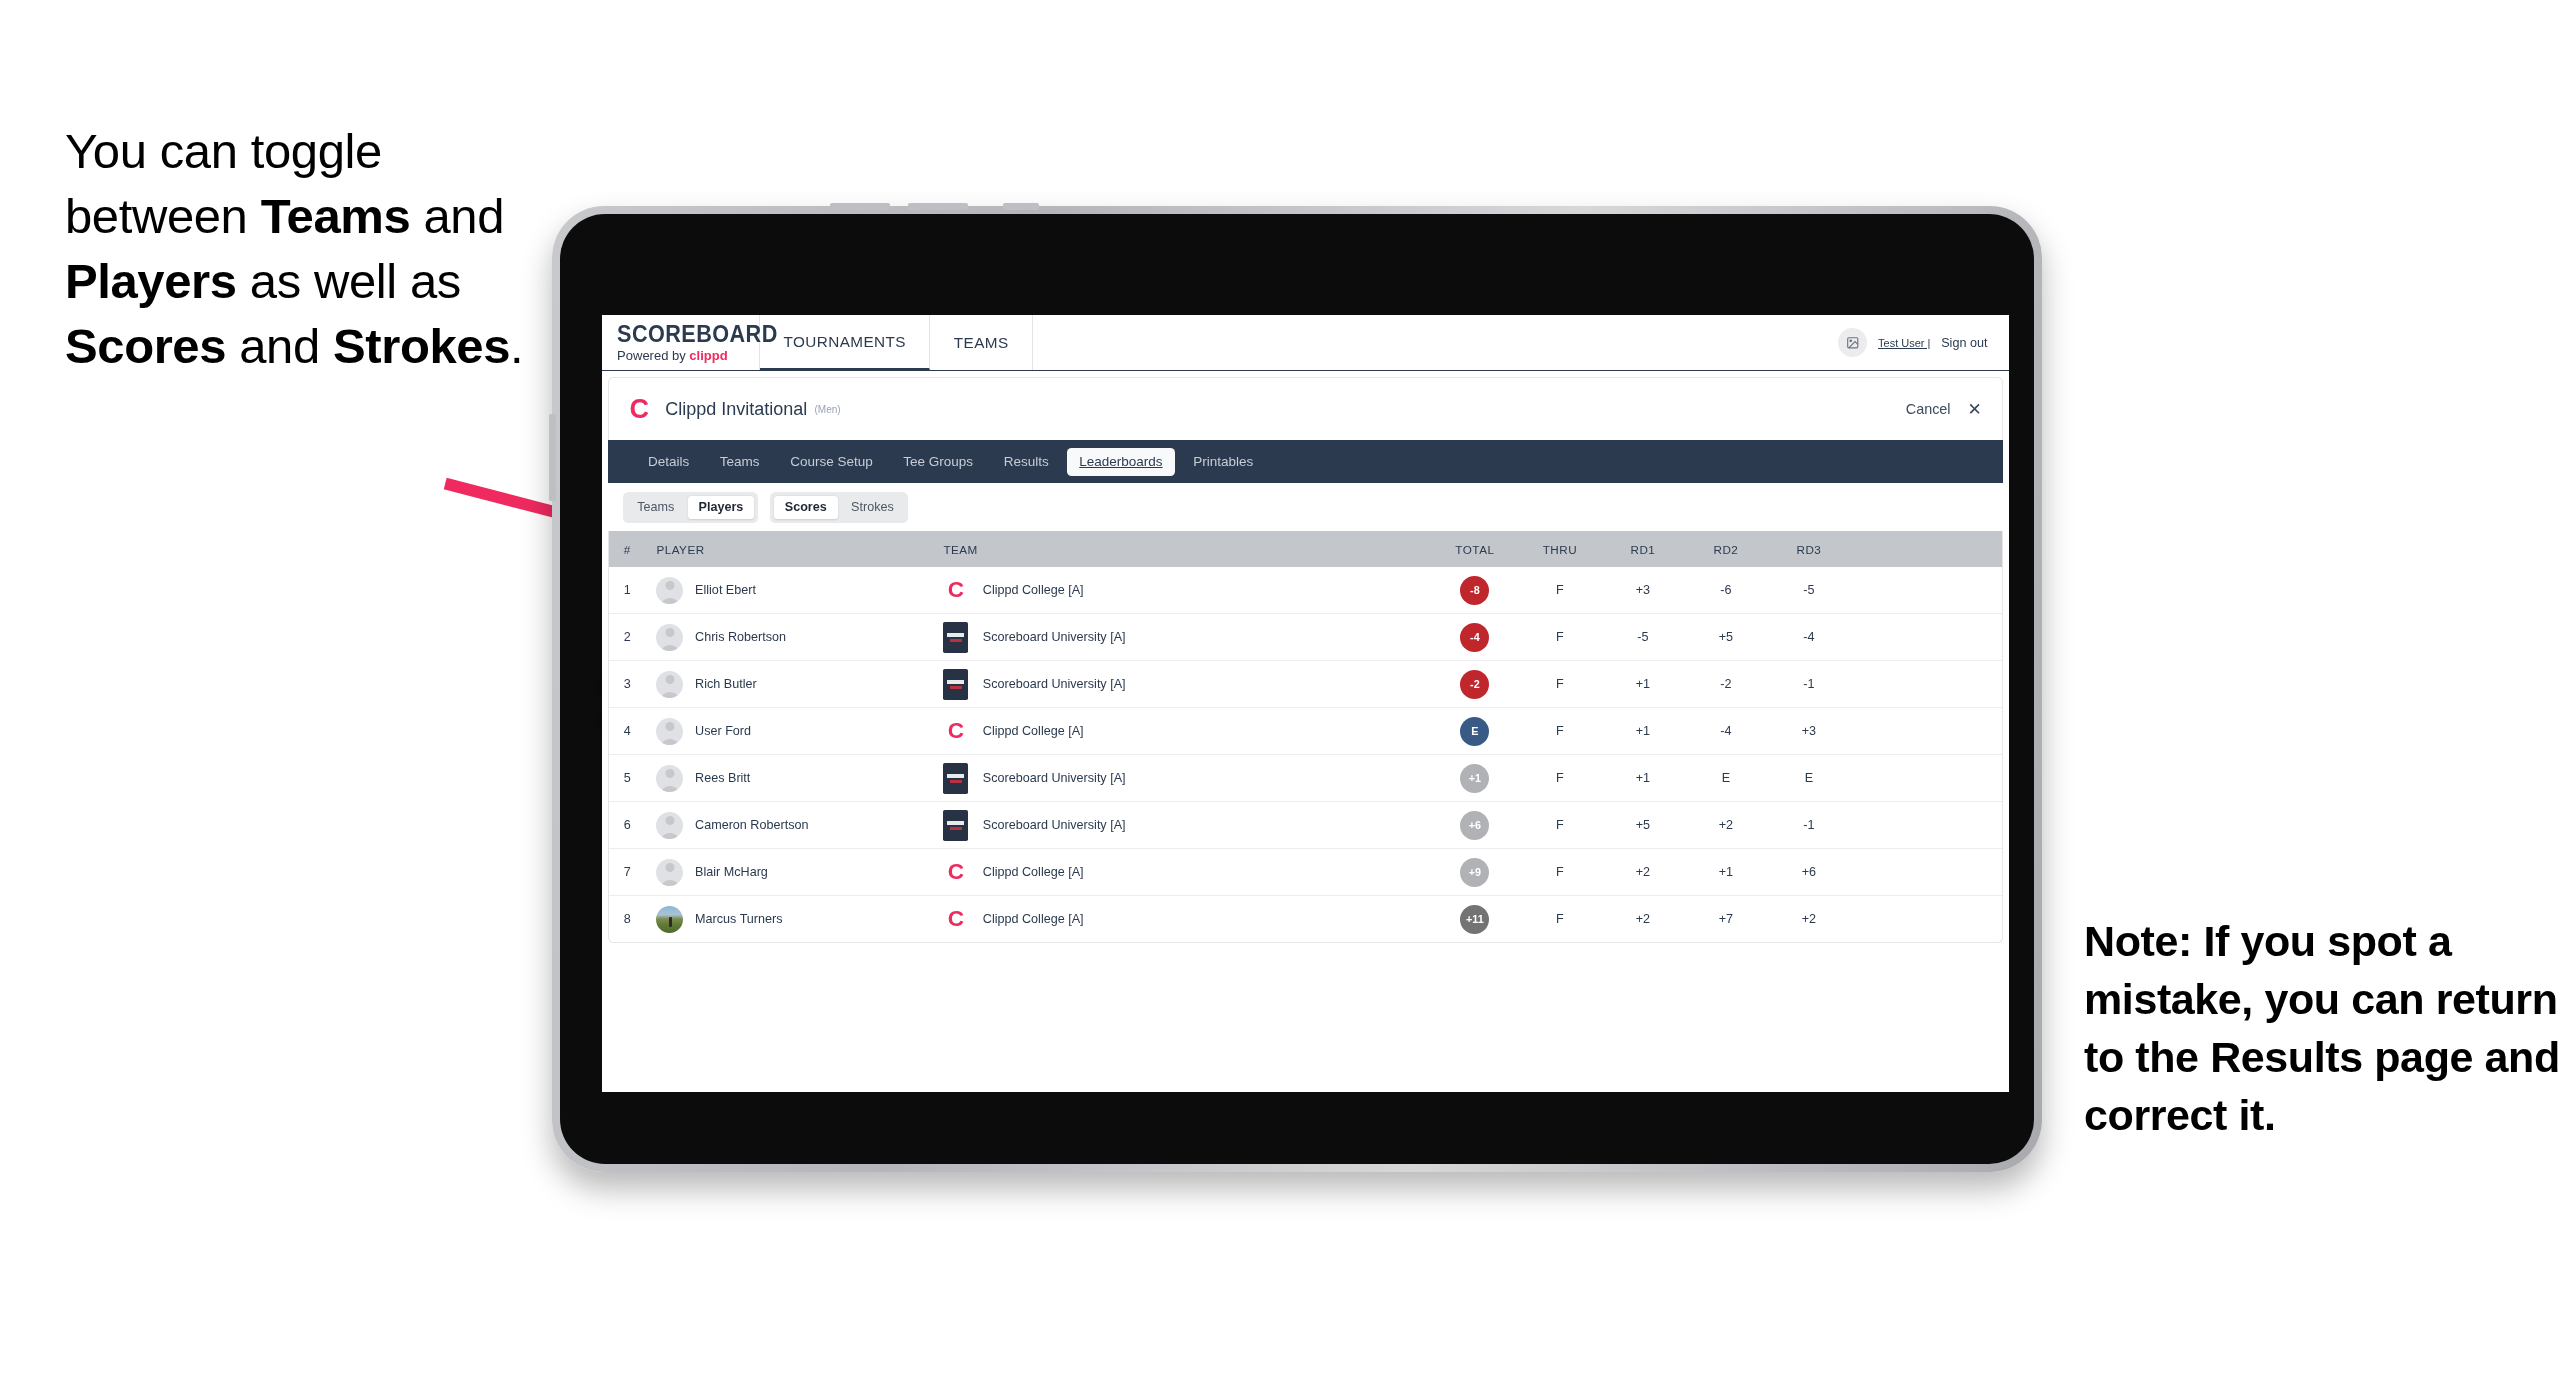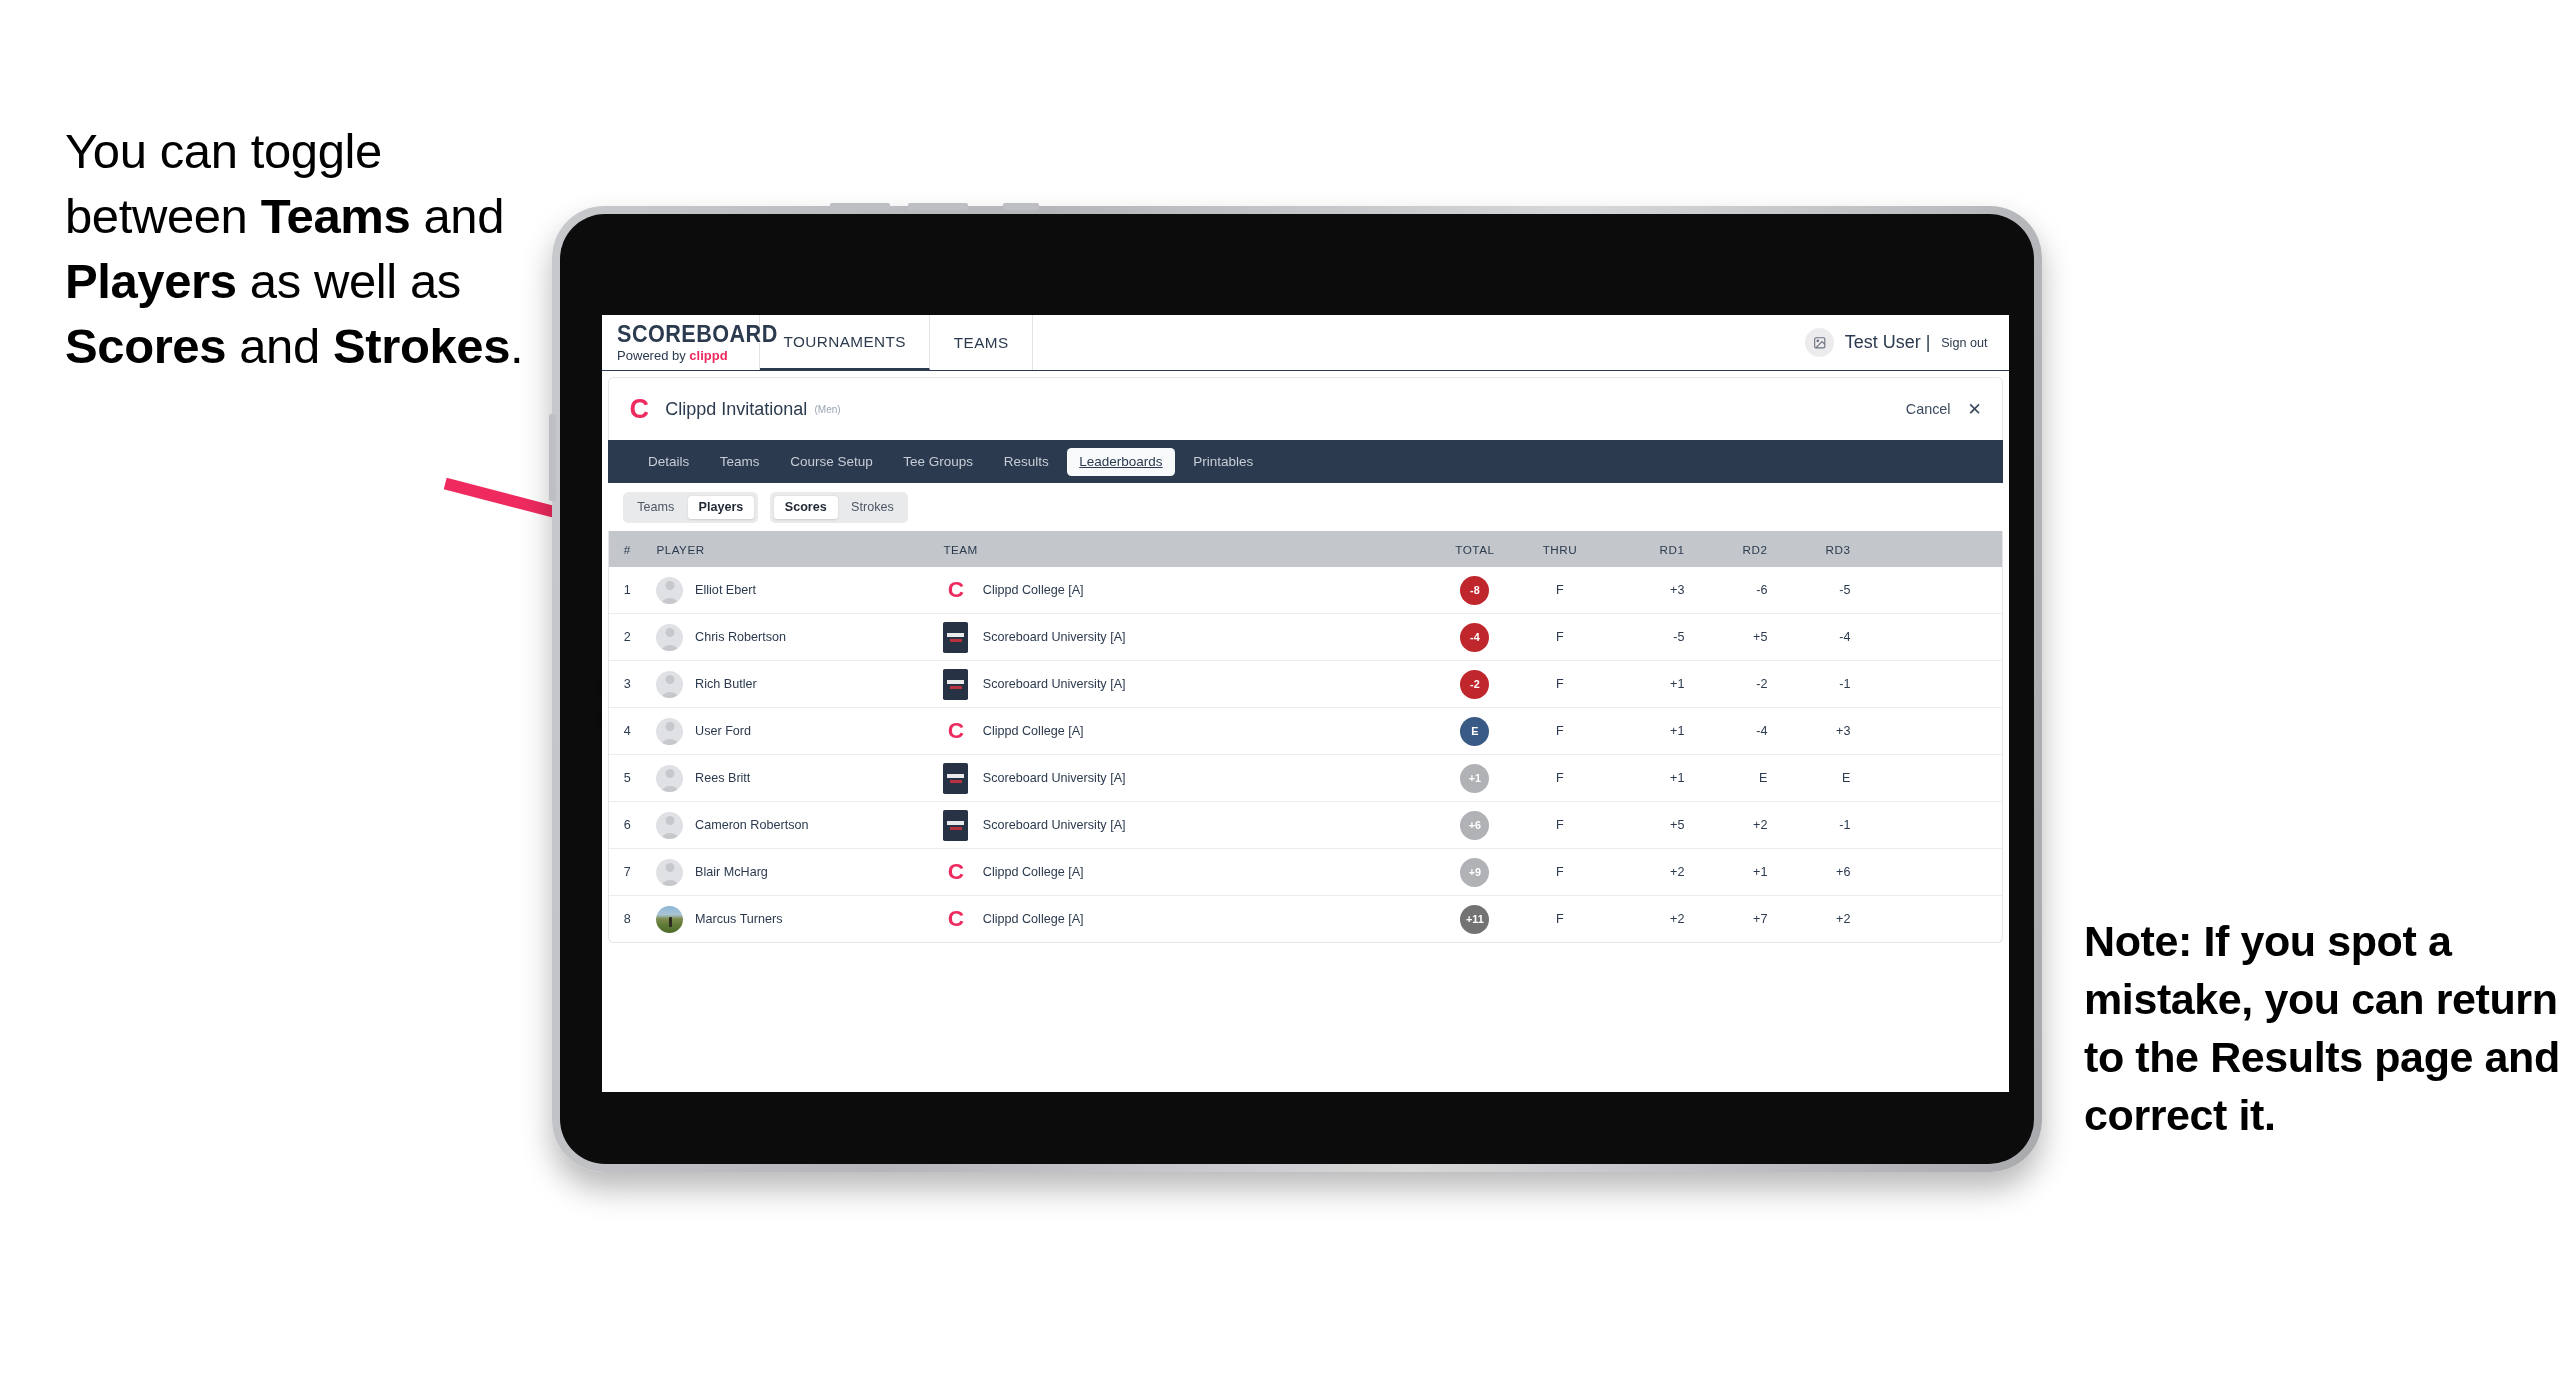--- a/index.html
+++ b/index.html
@@ -166,22 +166,23 @@
   }
   #user-avatar {
     width: 29px; height: 29px;
     border-radius: 50%;
     background: #ececee;
     display: flex;
     align-items: center;
     justify-content: center;
   }
   #user-name {
-    font-size: 18px;
-    color: #2b3a4e;
+    font-size: 11px;
+    color: #2b3a4e;
+    text-decoration: underline;
   }
   #sign-out-link {
     font-size: 12.6px;
     color: #2b3a4e;
     cursor: pointer;
   }
 
   
   #tournament-card {
     margin: 6.3px 6.3px 0 6.3px;
@@ -306,21 +307,21 @@
     border-top: 0.9px solid #ededf0;
     font-size: 12.6px;
     color: #2b3a4e;
   }
   .lb-row:first-child { border-top: none; }
   .c-rank  { width: 47px; padding-left: 14.4px; box-sizing: border-box; }
   .c-player{ width: 287px; display: flex; align-items: center; gap: 11.7px; }
   .c-team  { width: 488px; display: flex; align-items: center; gap: 14.4px; }
   .c-total { width: 87px; display: flex; justify-content: center; }
   .c-thru  { width: 83px; text-align: center; }
-  .c-rd    { width: 83px; text-align: right; }
+  .c-rd    { width: 83px; text-align: center; }
 
   .avatar {
     width: 27px; height: 27px;
     border-radius: 50%;
     background: #e0e1e4;
     position: relative;
     overflow: hidden;
     flex: 0 0 auto;
   }
   .avatar .a-head {

